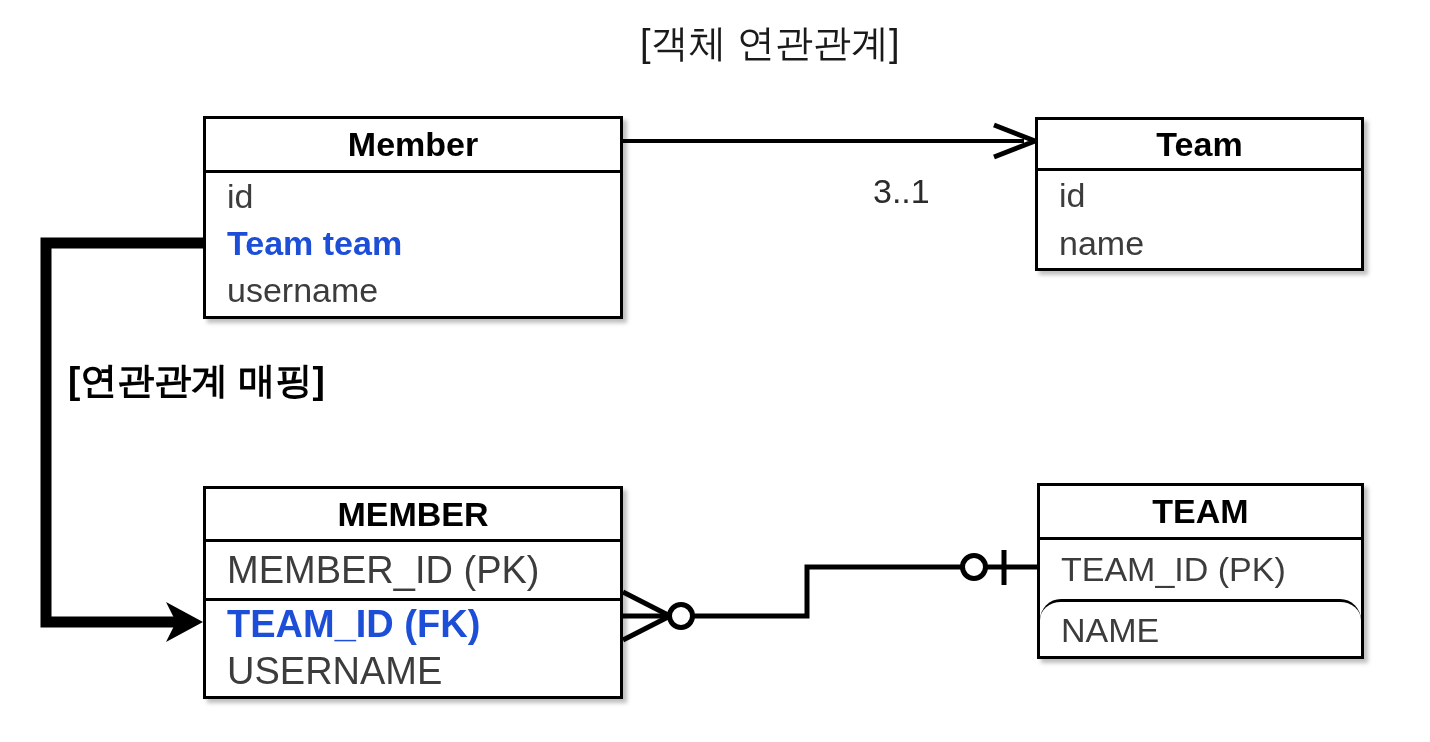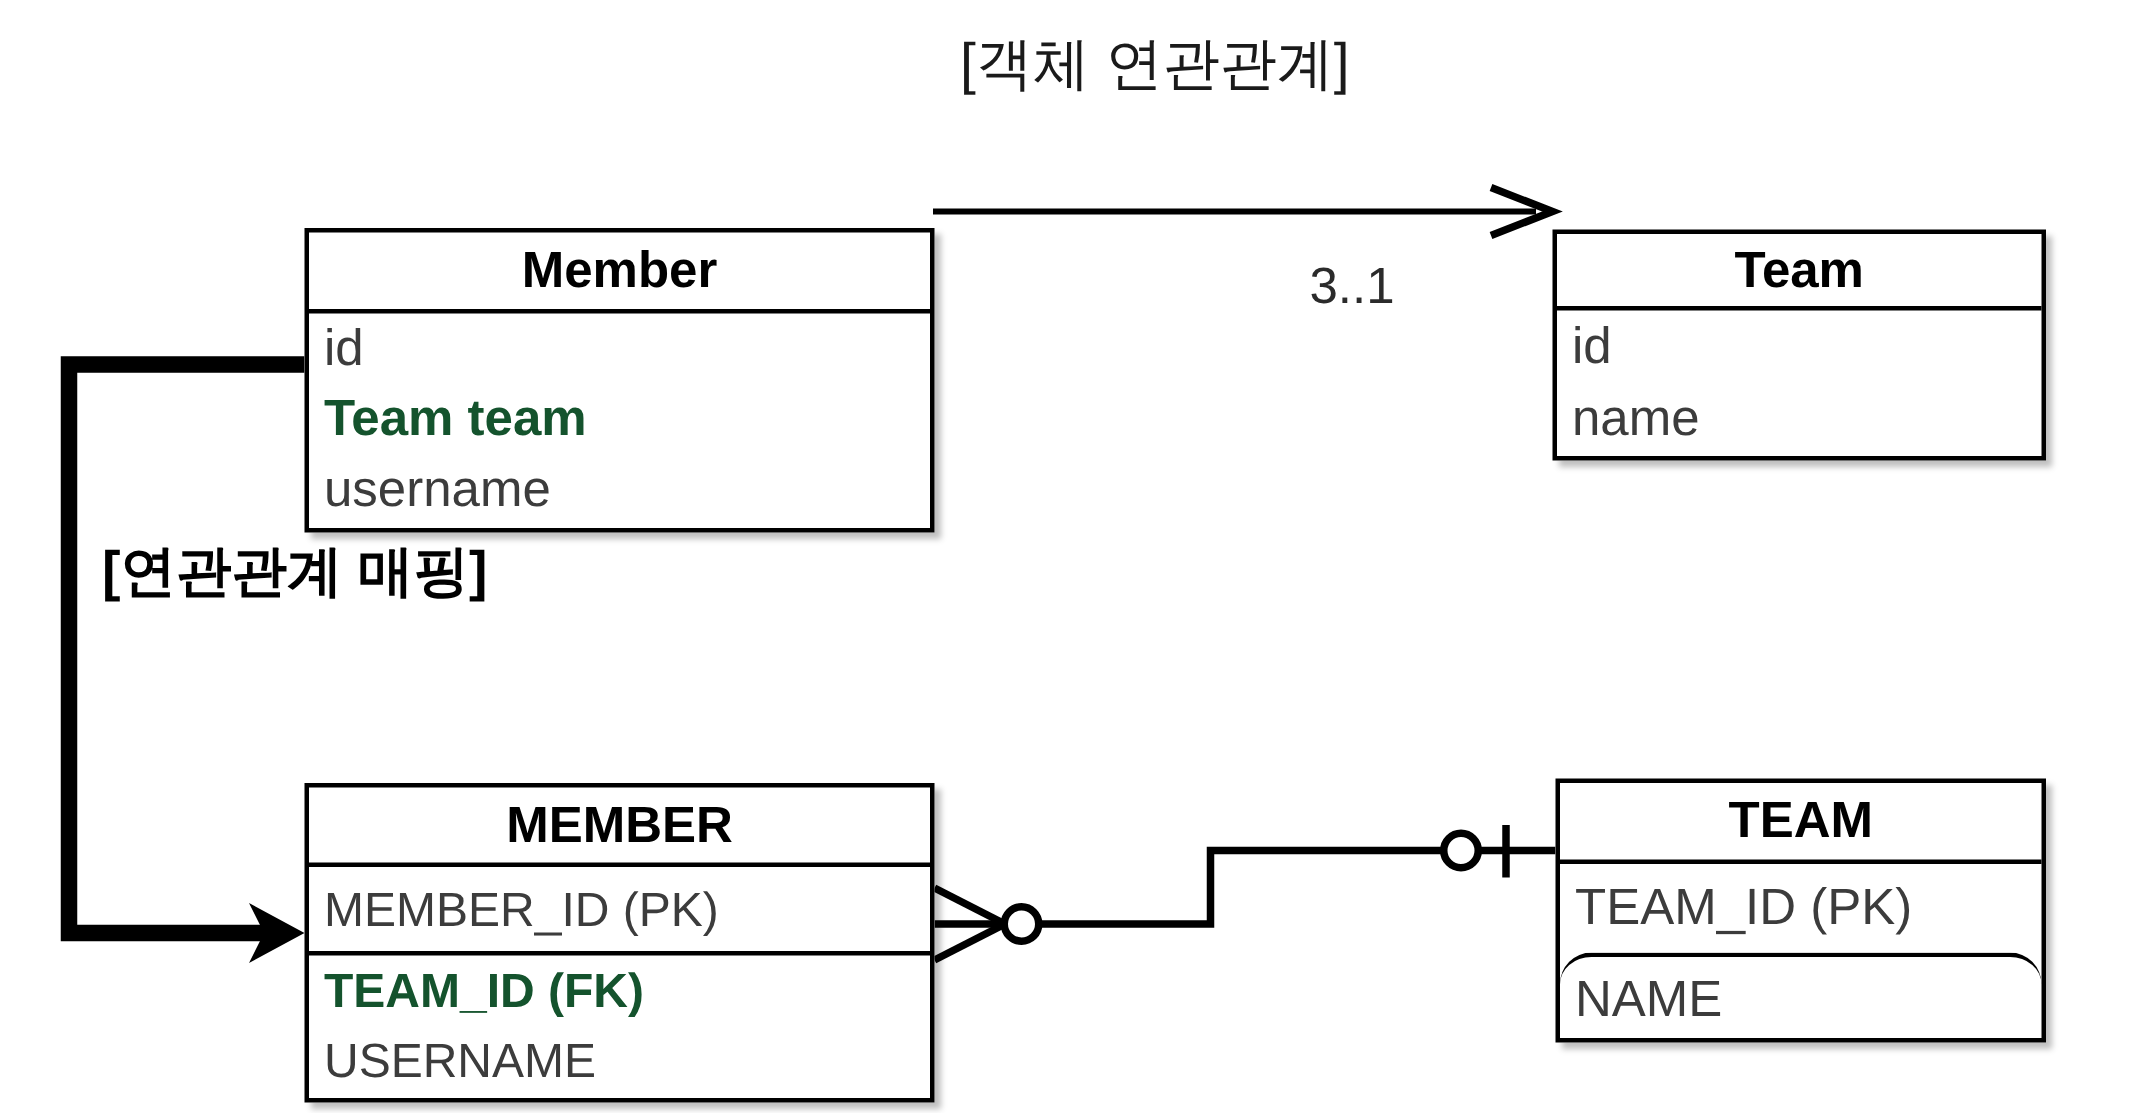--- a/index.html
+++ b/index.html
@@ -46,66 +46,65 @@
     color: #000;
   }
 
   
   .box {
     position: absolute;
     background: #ffffff;
     border: 3px solid #000000;
     box-sizing: border-box;
     box-shadow: 4px 4px 4px rgba(0,0,0,0.25);
-    margin-top: 36px;
   }
   .box .hdr {
     text-align: center;
     font-weight: bold;
     border-bottom: 3px solid #000000;
     box-sizing: border-box;
     display: flex;
     align-items: center;
     justify-content: center;
     color: #000;
   }
   .box .rows {
     box-sizing: border-box;
     padding: 0;
   }
   .box .row {
     box-sizing: border-box;
     display: flex;
     align-items: center;
-    padding-left: 10px;
+    padding-left: 21px;
     color: #3c3c3c;
     white-space: nowrap;
   }
   .box .row.bold {
     font-weight: bold;
-    color: #14532d;
+    color: #1d4ed8;
   }
   .box .row.sep-above {
     border-top: 3px solid #000000;
   }
 
   
   #box-member { left: 203px; top: 116px; width: 420px; height: 203px; }
   #box-member .hdr  { height: 54px; font-size: 34px; }
   #box-member .row  { height: 47px; font-size: 34px; }
 
   
   #box-team { left: 1035px; top: 117px; width: 329px; height: 154px; }
   #box-team .hdr  { height: 51px; font-size: 34px; }
   #box-team .row  { height: 48px; font-size: 34px; }
 
   
   #box-member-table { left: 203px; top: 486px; width: 420px; height: 213px; }
   #box-member-table .hdr { height: 53px; font-size: 34px; }
-  #box-member-table .row { height: 56px; font-size: 32px; }
+  #box-member-table .row { height: 56px; font-size: 38px; }
   #box-member-table .row.r2 { height: 49px; }
   #box-member-table .row.r3 { height: 49px; }
 
   
   #box-team-table { left: 1037px; top: 483px; width: 327px; height: 176px; }
   #box-team-table .hdr { height: 54px; font-size: 34px; }
   #box-team-table .row { height: 59px; font-size: 34px; border-radius: 21px; }
 
   .mult-label {
     position: absolute;

